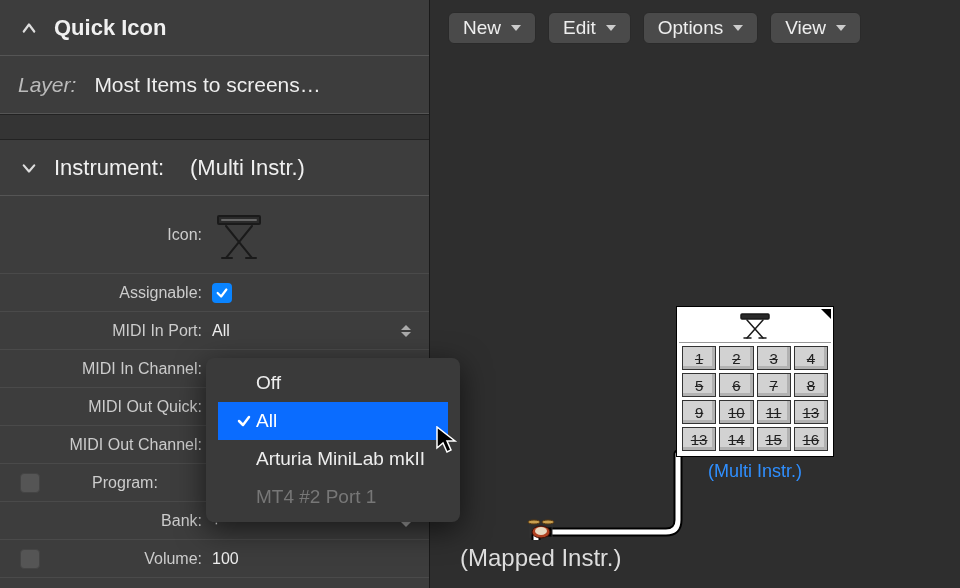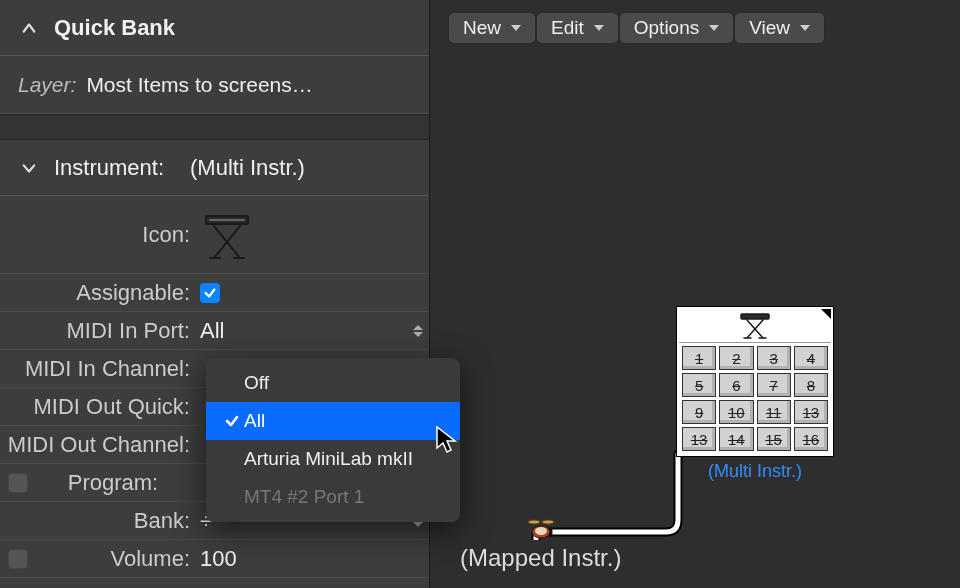--- a/index.html
+++ b/index.html
@@ -5,57 +5,57 @@
   * { box-sizing: border-box; margin: 0; padding: 0; font-family: -apple-system, "Helvetica Neue", Arial, sans-serif; }
   body { background: #2a2a2a; width: 960px; height: 588px; overflow: hidden; position: relative; color: #ddd; }
 
   .left-panel { position: absolute; left: 0; top: 0; width: 430px; height: 588px; background: #3d3d3d; border-right: 1px solid #1a1a1a; }
   .right-panel { position: absolute; left: 430px; top: 0; width: 530px; height: 588px; background: #2e2e2e; }
 
   
   .header-row { display: flex; align-items: center; height: 56px; padding: 0 18px; border-bottom: 1px solid #555; font-size: 22px; font-weight: 600; color: #f0f0f0; cursor: pointer; }
   .header-row.sub { font-weight: 400; font-size: 21px; color: #ddd; height: 58px; }
   .header-row.sub .label { color: #bbb; margin-right: 10px; font-style: italic; }
-  .header-row.sub .value { color: #eee; }
+  .header-row.sub .value { color: #eee; margin-left: 8px; }
   .header-row .chev { width: 22px; height: 22px; margin-right: 14px; display: flex; align-items: center; justify-content: center; }
   .header-row.collapsed .chev svg { transform: rotate(-90deg); }
 
   .divider-thick { height: 26px; background: #343434; border-top: 1px solid #222; border-bottom: 1px solid #222; }
 
   
-  .prop-row { display: flex; align-items: center; height: 38px; padding: 0 0; border-bottom: 1px solid #4a4a4a; font-size: 22px; }
+  .prop-row { display: flex; align-items: center; height: 38px; padding: 0 12px; border-bottom: 1px solid #4a4a4a; font-size: 16px; }
   .prop-row.icon-row { height: 78px; align-items: center; }
   .prop-label { width: 200px; text-align: right; color: #ccc; padding-right: 10px; }
   .prop-value { flex: 1; display: flex; align-items: center; color: #eee; }
   .prop-row .stepper { margin-left: auto; padding-right: 6px; display: flex; flex-direction: column; gap: 2px; cursor: pointer; }
   .prop-row .stepper .up, .prop-row .stepper .down { width: 0; height: 0; border-left: 5px solid transparent; border-right: 5px solid transparent; }
   .prop-row .stepper .up { border-bottom: 5px solid #aaa; }
   .prop-row .stepper .down { border-top: 5px solid #aaa; }
 
   .checkbox { width: 20px; height: 20px; border-radius: 4px; background: #0a84ff; display: flex; align-items: center; justify-content: center; cursor: pointer; }
   .checkbox.unchecked { background: #555; border: 1px solid #444; }
   .checkbox svg { width: 14px; height: 14px; }
   .box-indent { width: 36px; display: flex; justify-content: center; }
 
   
   .kb-stand { width: 54px; height: 54px; position: relative; }
   .kb-stand.small { width: 36px; height: 30px; }
 
   
-  .dropdown { position: absolute; left: 206px; top: 358px; width: 254px; background: #3a3a3a; border-radius: 8px; box-shadow: 0 8px 30px rgba(0,0,0,0.6); padding: 6px 0; z-index: 100; }
+  .dropdown { position: absolute; left: 206px; top: 358px; width: 254px; background: #3a3a3a; border-radius: 8px; box-shadow: 0 8px 30px rgba(0,0,0,0.6); padding: 6px 12px; z-index: 100; }
   .dropdown .item { display: flex; align-items: center; height: 38px; padding: 0 14px; font-size: 19px; color: #eee; cursor: pointer; }
   .dropdown .item.selected { background: #0a6cff; color: #fff; }
   .dropdown .item.disabled { color: #777; cursor: default; }
   .dropdown .item .check-slot { width: 24px; display: flex; justify-content: center; }
 
   
   .cursor { position: absolute; left: 436px; top: 426px; z-index: 200; pointer-events: none; }
 
   
-  .toolbar { display: flex; gap: 0; padding: 12px 18px; height: 56px; align-items: center; }
+  .toolbar { display: flex; gap: 12px; padding: 12px 18px; height: 56px; align-items: center; }
   .tbtn { background: #4a4a4a; border: 1px solid #2a2a2a; border-radius: 6px; padding: 4px 14px; display: flex; align-items: center; gap: 10px; font-size: 19px; color: #eee; cursor: pointer; height: 32px; }
   .tbtn .caret { width: 0; height: 0; border-left: 5px solid transparent; border-right: 5px solid transparent; border-top: 6px solid #ccc; }
 
   
   .canvas { position: absolute; left: 0; top: 56px; right: 0; bottom: 0; }
 
   .multi-instr { position: absolute; left: 246px; top: 250px; width: 158px; }
   .mi-box { background: #fff; border: 1px solid #000; padding: 2px 2px 2px 2px; position: relative; }
   .mi-header { height: 34px; display: flex; align-items: center; justify-content: center; border-bottom: 1px solid #999; position: relative; }
   .mi-header .corner { position: absolute; top: 0; right: 0; width: 0; height: 0; border-top: 10px solid #000; border-left: 10px solid transparent; }
@@ -74,21 +74,21 @@
 <body>
 
 <div class="left-panel">
 
   <div class="header-row collapsed">
     <span class="chev">
       <svg viewBox="0 0 16 16" width="14" height="14">
           <path d="M4 2 L12 8 L4 14" fill="none" stroke="#ddd" stroke-width="2.5" stroke-linecap="round" stroke-linejoin="round"></path>
         </svg>
     </span>
-    <span>Quick Bank</span>
+    <span>Quick Icon</span>
   </div>
 
   <div class="header-row sub">
     <span class="label">Layer:</span>
     <span class="value">Most Items to screens…</span>
   </div>
 
   <div class="divider-thick"></div>
 
   <div class="header-row" style="font-weight:400;">

